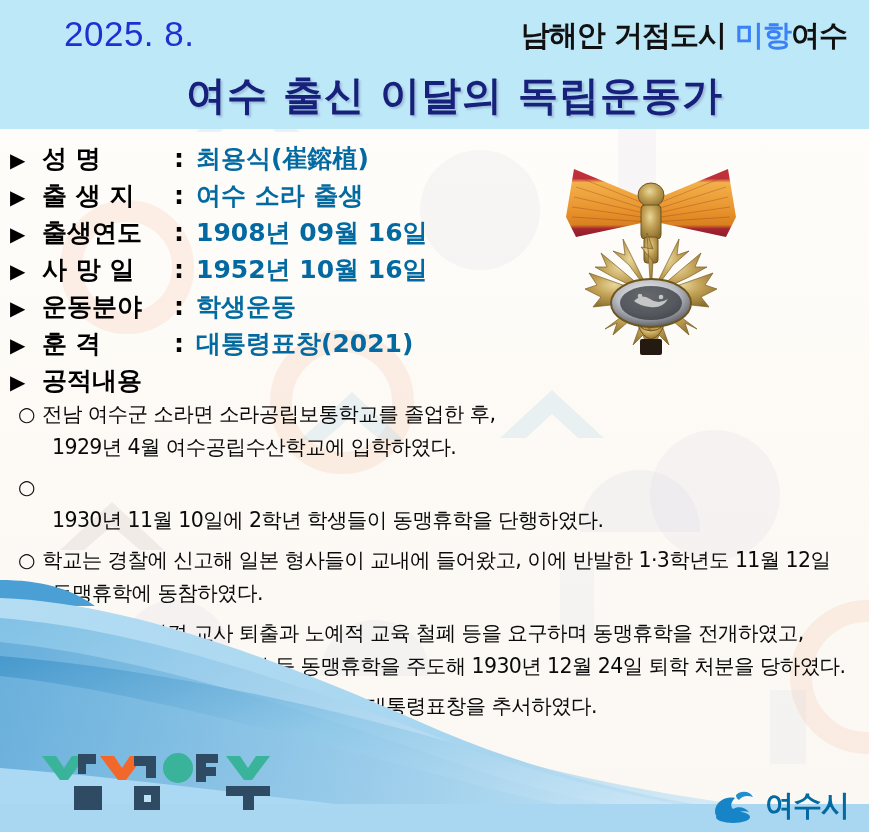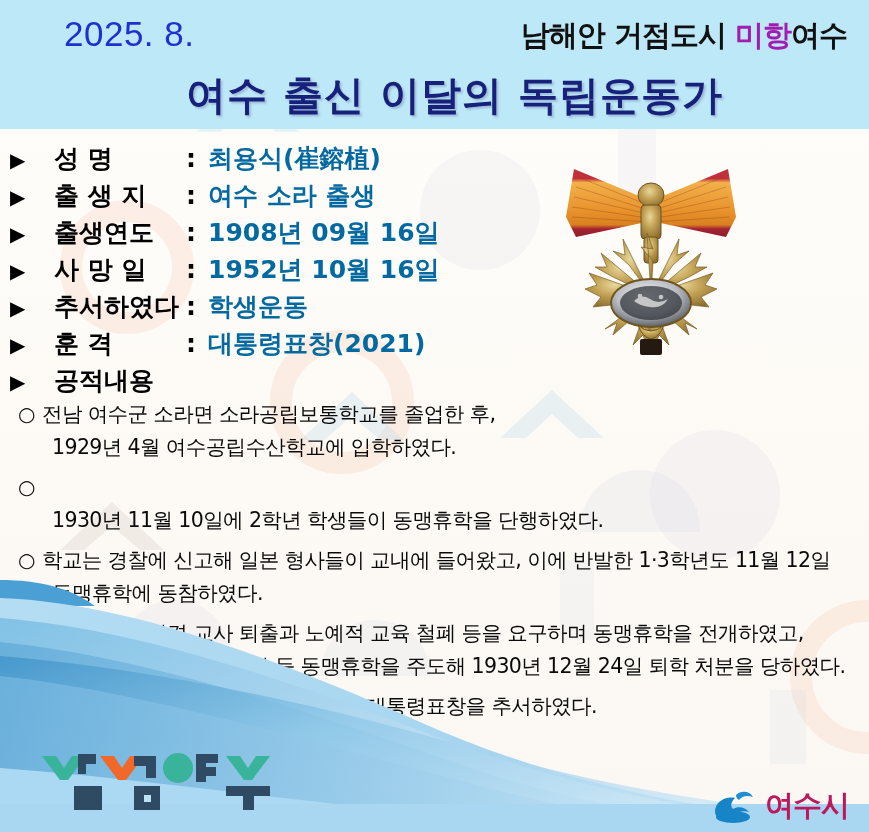--- a/index.html
+++ b/index.html
@@ -70,21 +70,21 @@
     position: absolute;
     right: 22px;
     top: 16px;
     font-size: 29px;
     font-weight: 700;
     letter-spacing: -1px;
     color: #111111;
     white-space: nowrap;
     font-family: "DejaVu Sans", sans-serif;
   }
-  .slogan .accent { color: #a21caf; }
+  .slogan .accent { color: #3b82f6; }
 
   .main-title {
     position: absolute;
     left: 0;
     top: 68px;
     width: 869px;
     text-align: center;
     font-size: 40px;
     font-weight: 700;
     color: #17207a;
@@ -116,21 +116,20 @@
     flex: 0 0 22px;
   }
   .info-label {
     font-size: 25px;
     font-weight: 700;
     color: #000;
     width: 132px;
     flex: 0 0 132px;
     letter-spacing: 0px;
     font-family: "DejaVu Sans", sans-serif;
-    margin-left: 12px;
   }
   .info-colon {
     font-size: 25px;
     font-weight: 700;
     color: #000;
     width: 22px;
     flex: 0 0 22px;
   }
   .info-value {
     font-size: 25px;
@@ -207,21 +206,21 @@
     position: absolute;
     right: 20px;
     top: 786px;
     display: flex;
     align-items: center;
     gap: 8px;
   }
   .logo-yeosu .label {
     font-size: 29px;
     font-weight: 700;
-    color: #be185d;
+    color: #0369a1;
     letter-spacing: -1px;
     font-family: "DejaVu Sans", sans-serif;
   }
 </style>
 </head>
 <body>
 
 <div id="poster">
 
   <div class="bg-base"></div>
@@ -359,21 +358,21 @@
 
     <div class="info-row">
       <span class="tri">▶</span>
       <span class="info-label">사 망 일</span>
       <span class="info-colon">:</span>
       <span class="info-value">1952년 10월 16일</span>
     </div>
 
     <div class="info-row">
       <span class="tri">▶</span>
-      <span class="info-label">추서하였다</span>
+      <span class="info-label">운동분야</span>
       <span class="info-colon">:</span>
       <span class="info-value">학생운동</span>
     </div>
 
     <div class="info-row">
       <span class="tri">▶</span>
       <span class="info-label">훈      격</span>
       <span class="info-colon">:</span>
       <span class="info-value">대통령표창(2021)</span>
     </div>

